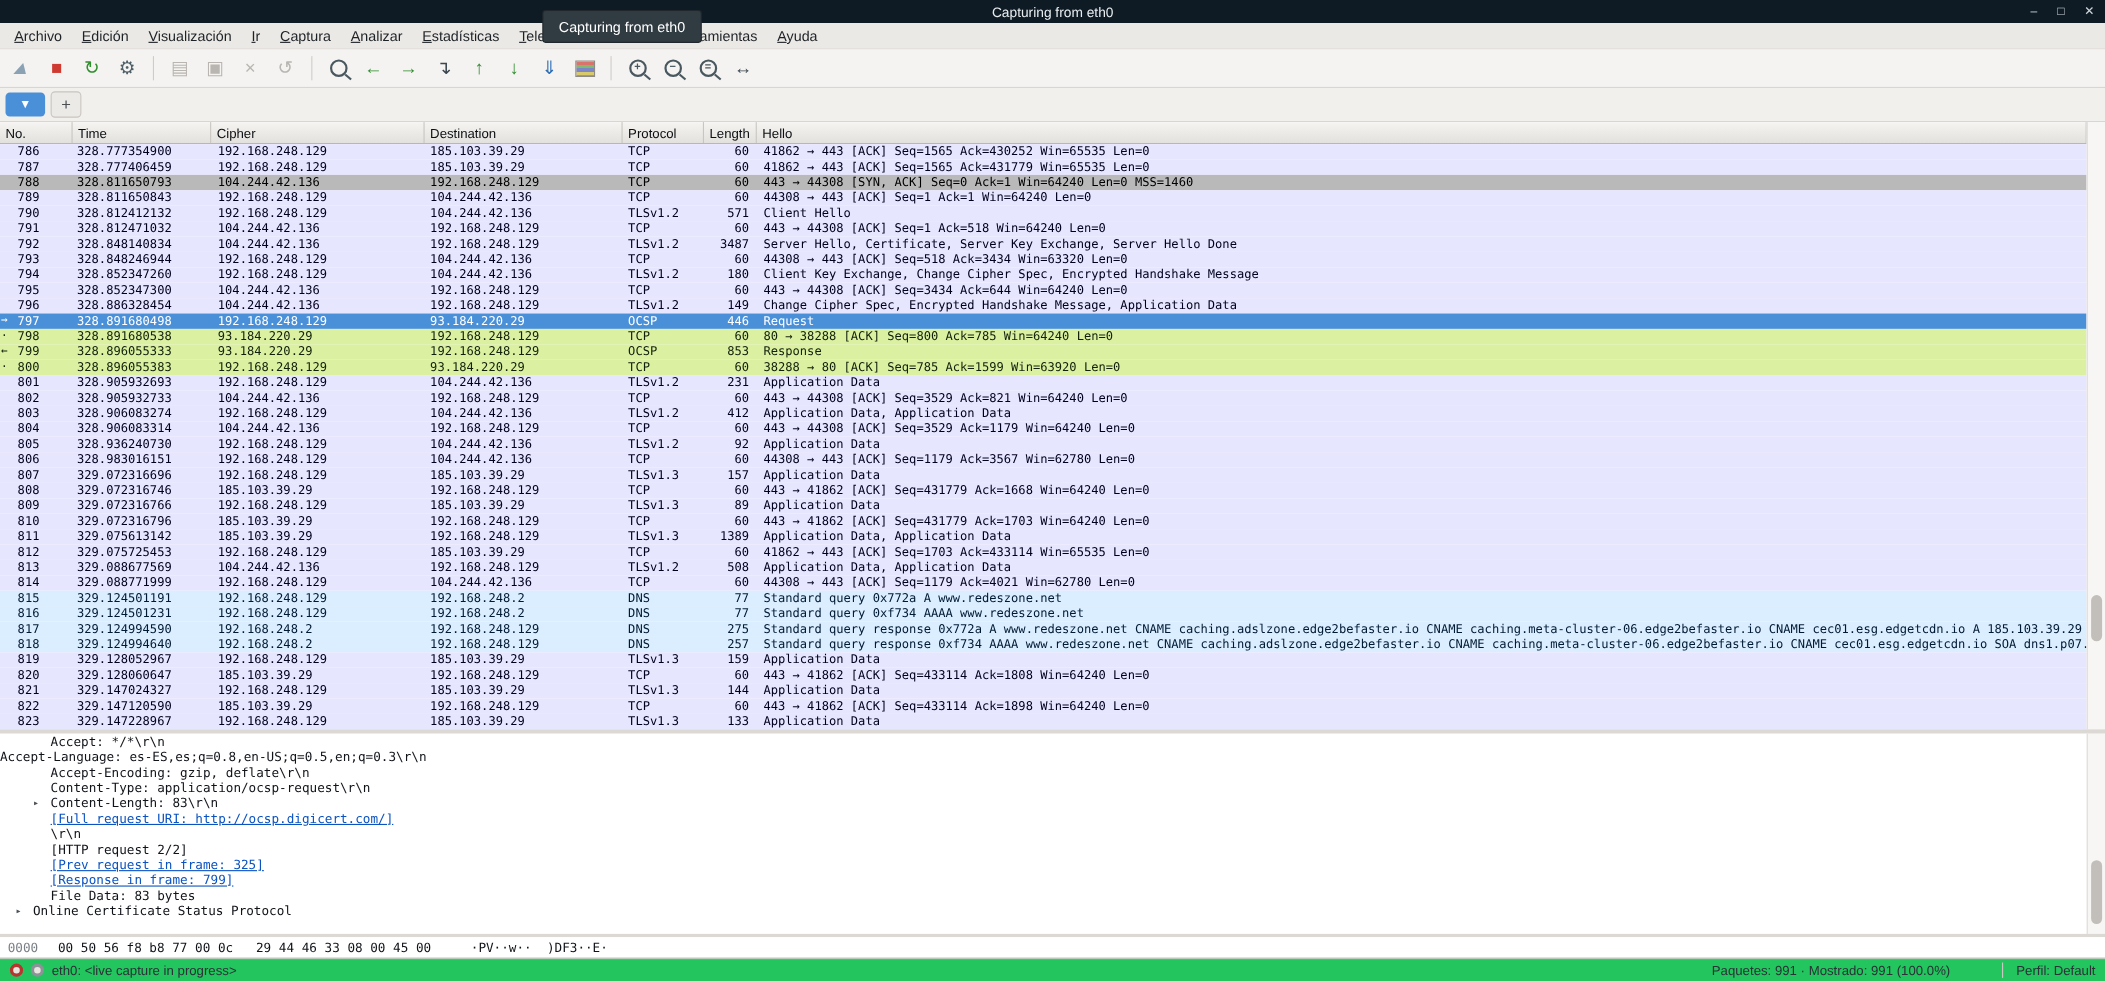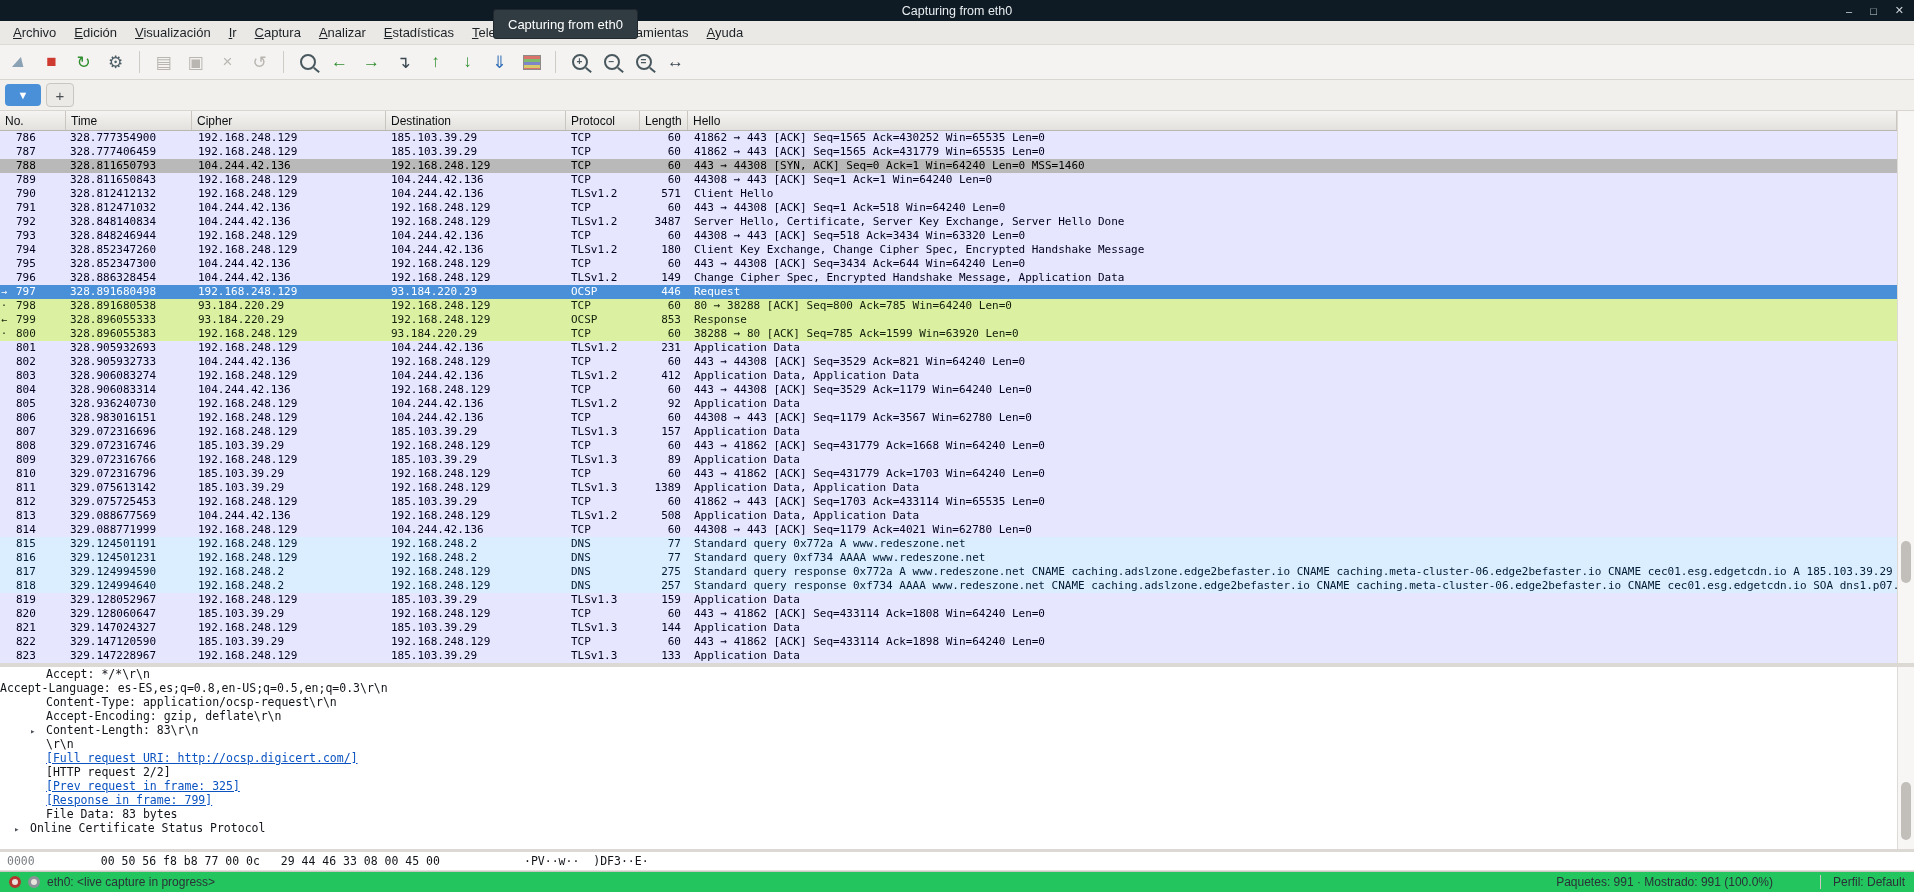--- a/index.html
+++ b/index.html
@@ -80,21 +80,21 @@
 #splitter1{position:absolute;left:0;right:0;top:663px;height:4px;background:#dcd9d5;}
 #details{position:absolute;left:0;top:667px;right:17px;height:182px;background:#fff;
          font-family:"DejaVu Sans Mono","Liberation Mono",monospace;font-size:11.5px;color:#101318;}
 .dline{height:14px;line-height:14px;white-space:pre;position:relative;box-sizing:border-box;}
 .dexp{position:absolute;top:1px;font-size:9px;color:#4c5258;}
 .dlink{color:#0b53c1;text-decoration:underline;}
 #splitter2{position:absolute;left:0;right:0;top:849px;height:3px;background:#dcd9d5;}
 #hexpane{position:absolute;left:0;top:852px;right:0;height:19px;background:#fff;
          font-family:"DejaVu Sans Mono","Liberation Mono",monospace;font-size:11.5px;display:flex;
          align-items:center;padding-left:7px;white-space:pre;color:#101318;border-bottom:1px solid #e4e1dd;
-         box-sizing:border-box;gap:48px;}
+         box-sizing:border-box;}
 #hex-offset{color:#7a7f84;}
 #hex-bytes{margin-left:18px;}
 #hex-ascii{margin-left:36px;}
 
 
 #statusbar{position:absolute;left:0;right:0;bottom:0;height:21px;background:#22c55e;
            border-top:1px solid #cbc8c3;display:flex;align-items:center;font-size:12px;color:#2b3136;
            padding:0 9px;gap:7px;box-sizing:border-box;}
 .sb-dot{width:12px;height:12px;border-radius:50%;box-sizing:border-box;background:#e8e4de;}
 #expert-dot{border:3px solid #b5352f;}
@@ -266,25 +266,25 @@
 
 <div class="vscroll" style="top:111px;height:552px;">
   <div class="vthumb" style="top:430px;height:42px;"></div>
 </div>
 
 <div id="splitter1"></div>
 
 <div id="details">
     <div class="dline" style="padding-left: 46px;"><span>Accept: */*\r\n</span></div>
     <div class="dline" style=""><span>Accept-Language: es-ES,es;q=0.8,en-US;q=0.5,en;q=0.3\r\n</span></div>
+    <div class="dline" style="padding-left: 46px;"><span>Accept-Encoding: gzip, deflate\r\n</span></div>
     <div class="dline" style="padding-left: 46px;"><span>Content-Type: application/ocsp-request\r\n</span></div>
-    <div class="dline" style="padding-left: 46px;"><span>Accept-Encoding: gzip, deflate\r\n</span></div>
     <div class="dline" style="padding-left: 46px;"><span class="dexp" style="left: 30px;">▸</span><span>Content-Length: 83\r\n</span></div>
+    <div class="dline" style="padding-left: 46px;"><span class="dlink">[Full request URI: http://ocsp.digicert.com/]</span></div>
     <div class="dline" style="padding-left: 46px;"><span>\r\n</span></div>
-    <div class="dline" style="padding-left: 46px;"><span class="dlink">[Full request URI: http://ocsp.digicert.com/]</span></div>
     <div class="dline" style="padding-left: 46px;"><span>[HTTP request 2/2]</span></div>
     <div class="dline" style="padding-left: 46px;"><span class="dlink">[Prev request in frame: 325]</span></div>
     <div class="dline" style="padding-left: 46px;"><span class="dlink">[Response in frame: 799]</span></div>
     <div class="dline" style="padding-left: 46px;"><span>File Data: 83 bytes</span></div>
     <div class="dline" style="padding-left: 30px;"><span class="dexp" style="left: 14px;">▸</span><span>Online Certificate Status Protocol</span></div>
   </div>
 <div class="vscroll" style="top:667px;height:182px;">
   <div class="vthumb" style="top:115px;height:58px;"></div>
 </div>
 

